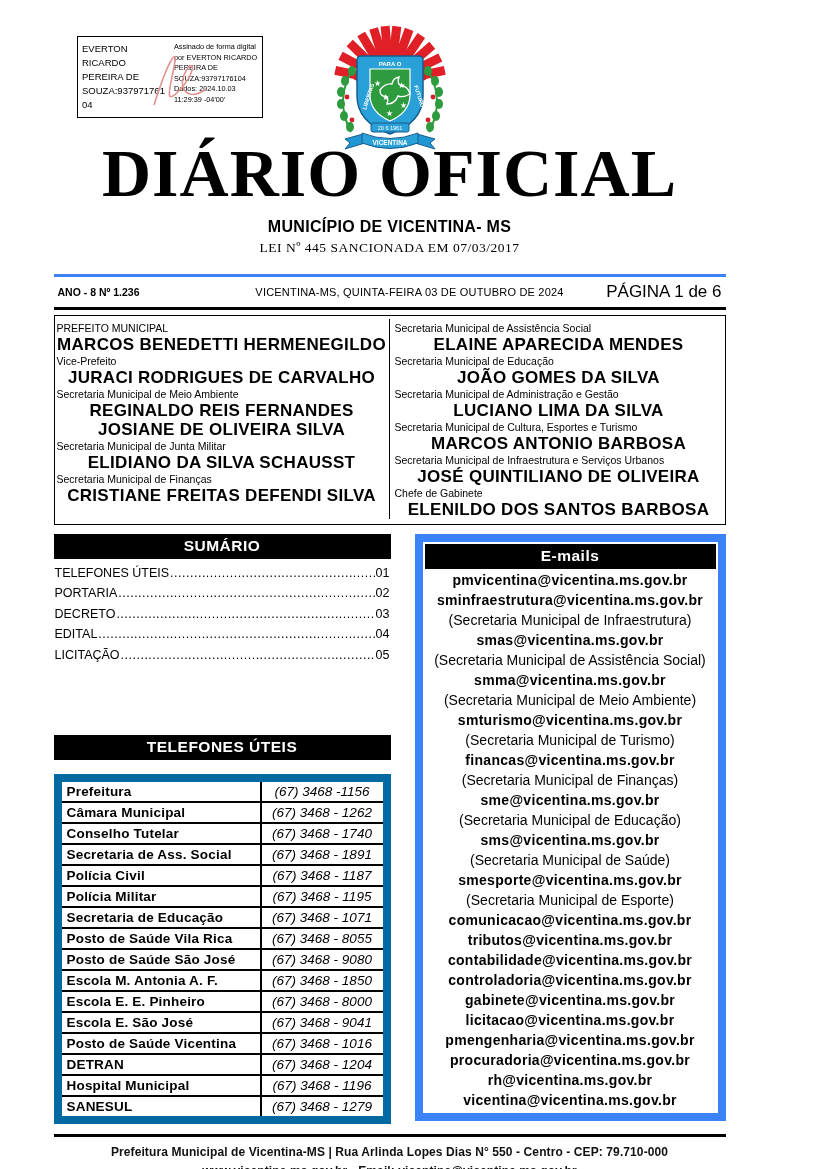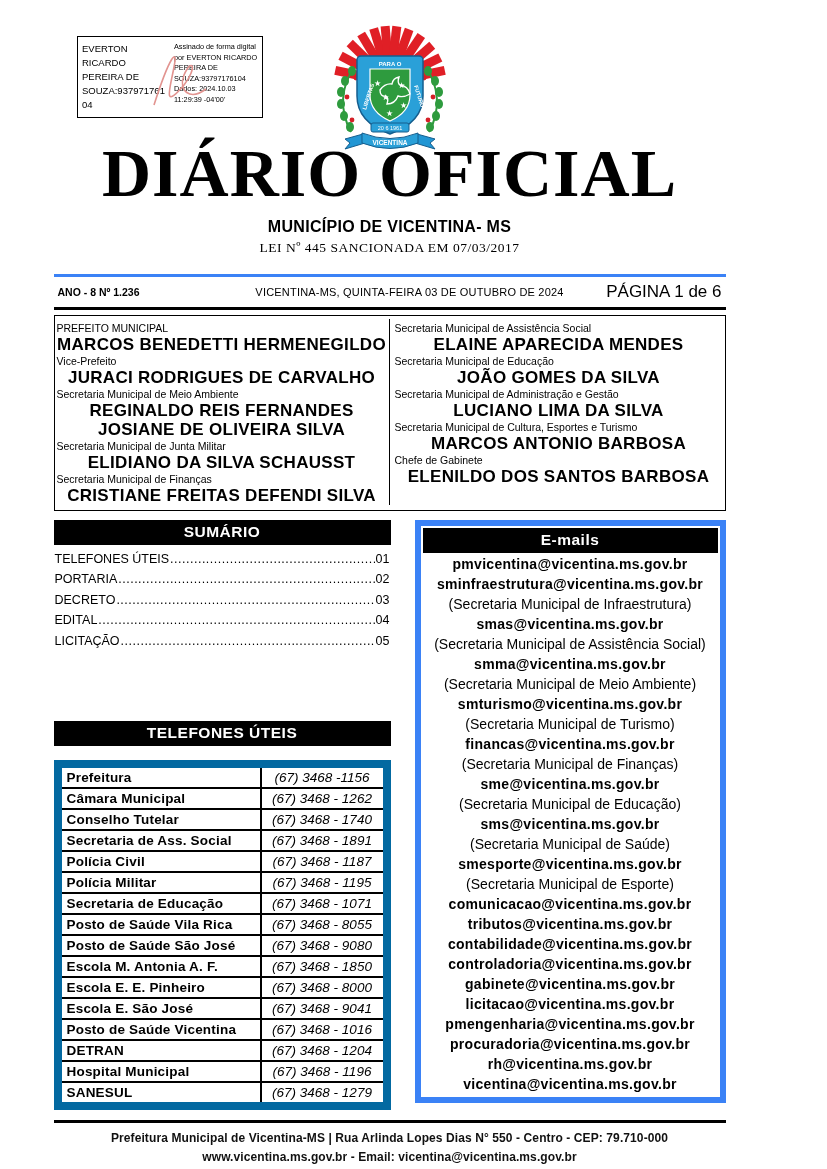--- a/index.html
+++ b/index.html
@@ -57,21 +57,21 @@
   .phones-panel { margin-top:70px; }
   .phone-table { margin-top:14px; border:8px solid #0369a1; }
   .phone-row { display:flex; }
   .phone-row + .phone-row { border-top:2px solid #000; }
   .phone-name { width:200px; border-right:2px solid #000; font-weight:bold; font-size:13.5px;
     line-height:16px; padding:1.5px 5px; letter-spacing:0.2px; }
   .phone-num { flex:1; font-style:italic; font-size:13.5px; line-height:16px; padding:1.5px 2px;
     text-align:center; }
 
   
-  .emails-box { border:6px solid #3b82f6; padding-bottom:3px;margin-left:12px; }
+  .emails-box { border:8px solid #3b82f6; padding-bottom:3px;margin-left:12px; }
   .emails-box .black-bar { margin:2px 2px 1px; }
   .email-item { text-align:center; }
   .email-addr { font-size:14px; font-weight:bold; line-height:20px; letter-spacing:0.3px; }
   .email-note { font-size:14px; line-height:20px; }
   .email-note:empty { display:none; }
 
   
   .page-footer { margin-top:10px; border-top:3.5px solid #000; padding-top:6px; text-align:center; }
   .footer-line { font-size:12px; line-height:19px; font-weight:bold; letter-spacing:0.1px; color:#111; }
 </style>
@@ -205,20 +205,24 @@
         </div>
           <div class="off-entry">
           <div class="off-role">Secretaria Municipal de Administração e Gestão</div>
           <div class="off-name">LUCIANO LIMA DA SILVA</div>
         </div>
           <div class="off-entry">
           <div class="off-role">Secretaria Municipal de Cultura, Esportes e Turismo</div>
           <div class="off-name">MARCOS ANTONIO BARBOSA</div>
         </div>
           <div class="off-entry">
+          <div class="off-role">Secretaria Municipal de Infraestrutura e Serviços Urbanos</div>
+          <div class="off-name">JOSÉ QUINTILIANO DE OLIVEIRA</div>
+        </div>
+          <div class="off-entry">
           <div class="off-role">Chefe de Gabinete</div>
           <div class="off-name">ELENILDO DOS SANTOS BARBOSA</div>
         </div>
         </div>
     </div>
 
     <div class="cols">
       <div class="col-left">
 
         <div>

